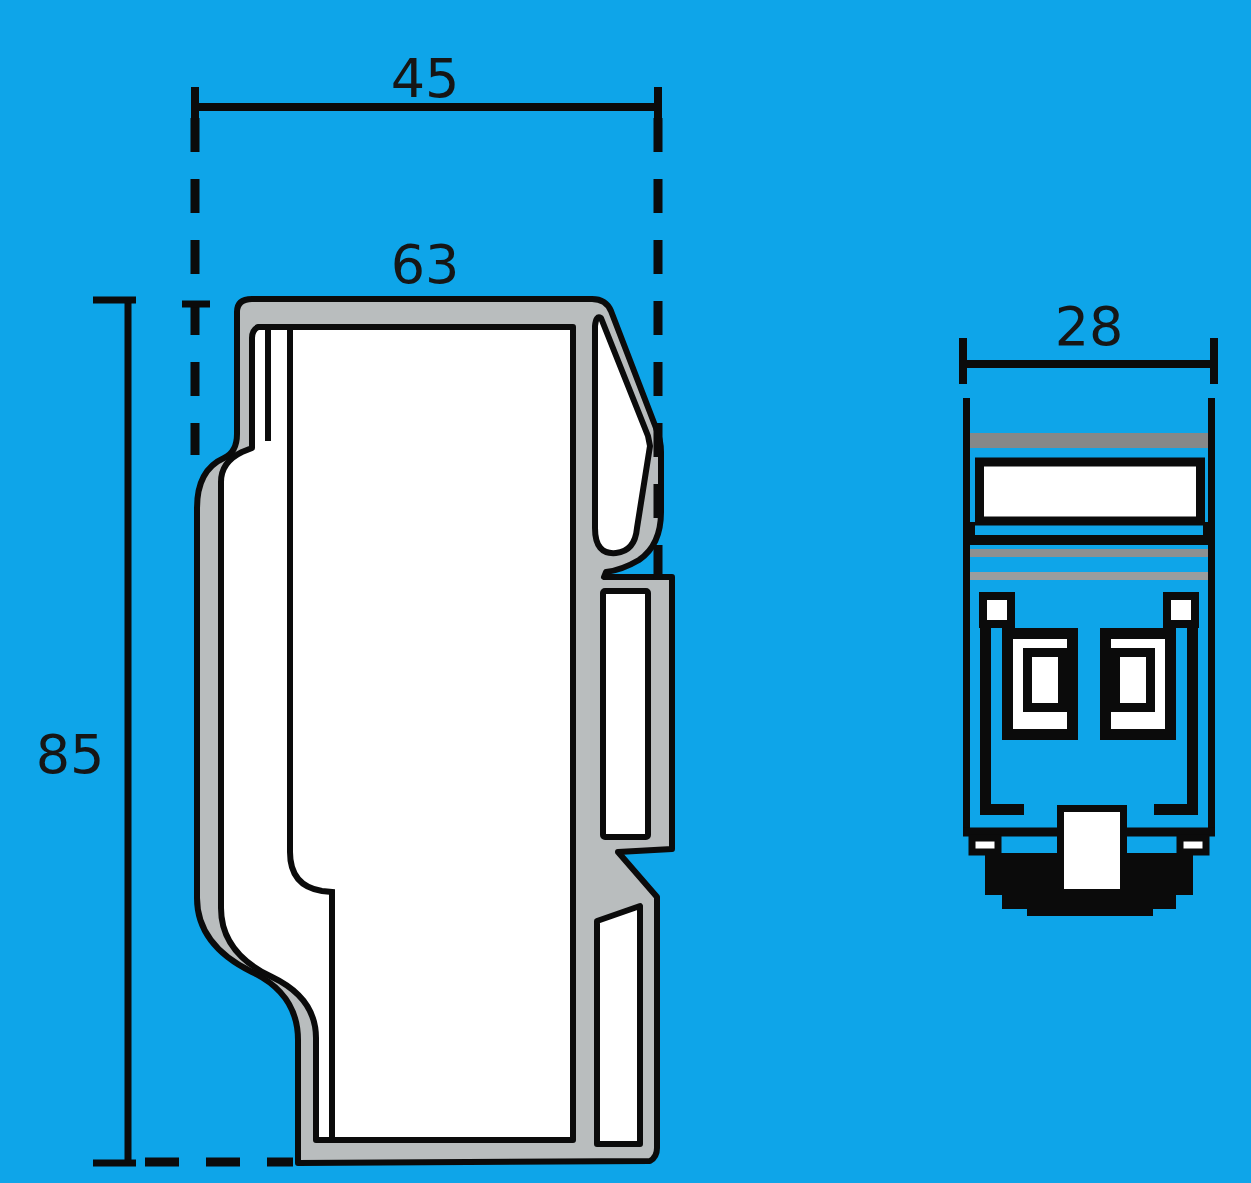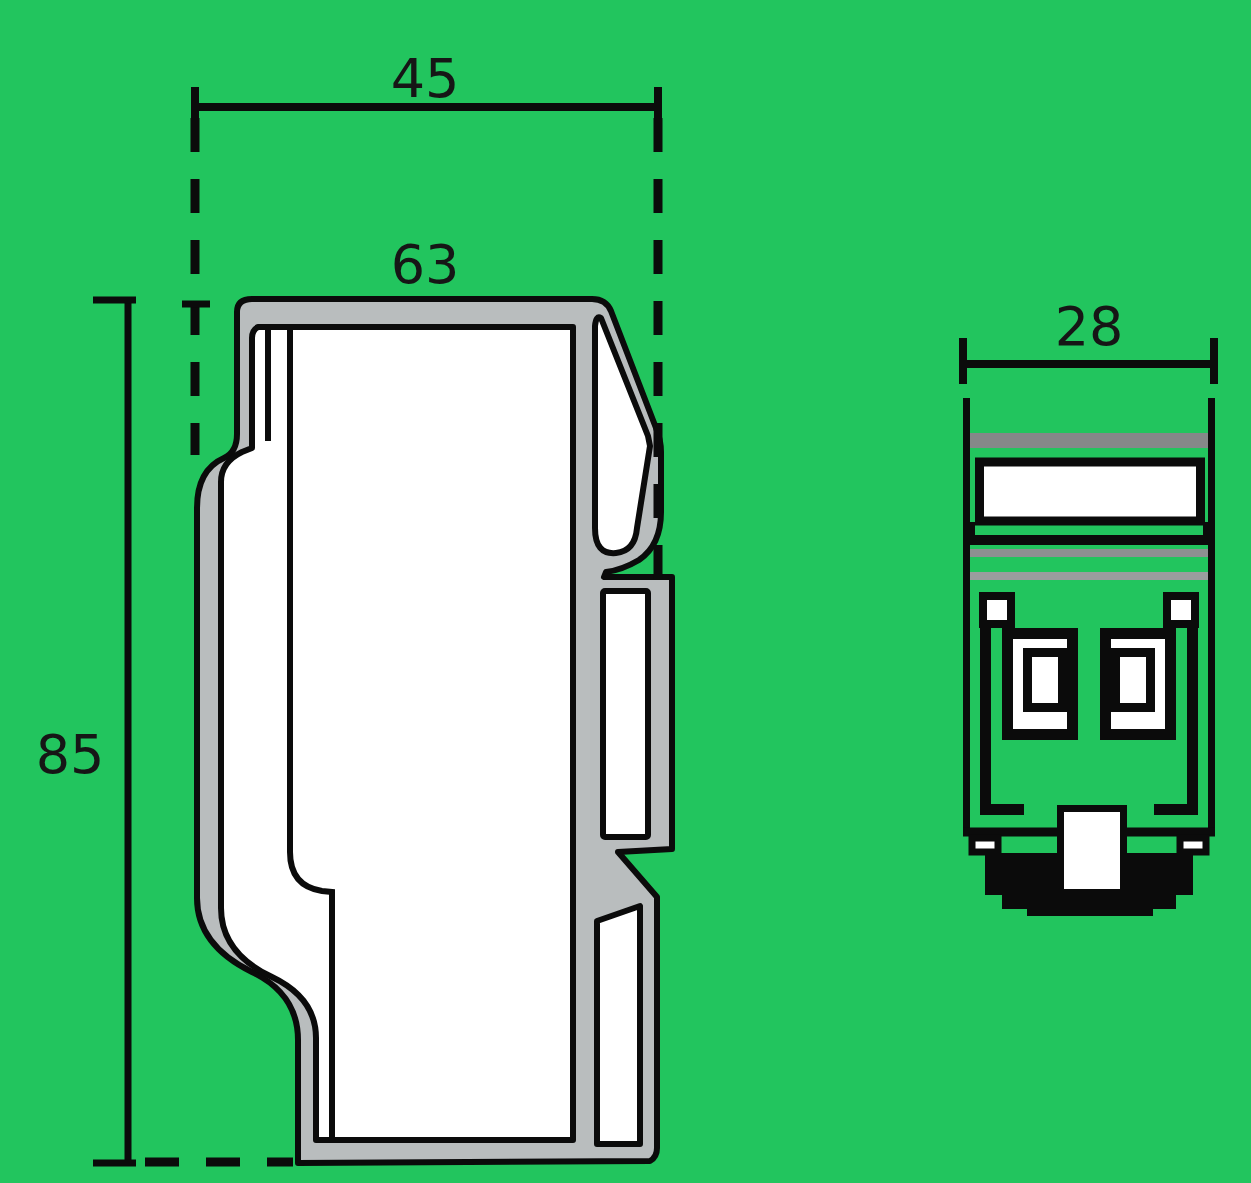--- a/index.html
+++ b/index.html
@@ -1,19 +1,19 @@
 <!DOCTYPE html>
 <html><head>
 <meta charset="utf-8">
 <style>
   html,body{margin:0;padding:0;background:#ffffff;}
   .canvas{
     position:relative;
     width:1251px;height:1183px;
-    background:#22c55e;
+    background:#0ea5e9;
     font-family:"DejaVu Sans", sans-serif;
     overflow:hidden;
   }
   svg{display:block;}
   text.dim{
     font-family:"DejaVu Sans", sans-serif;
     font-size:54px;
     fill:#161616;
   }
 </style>

